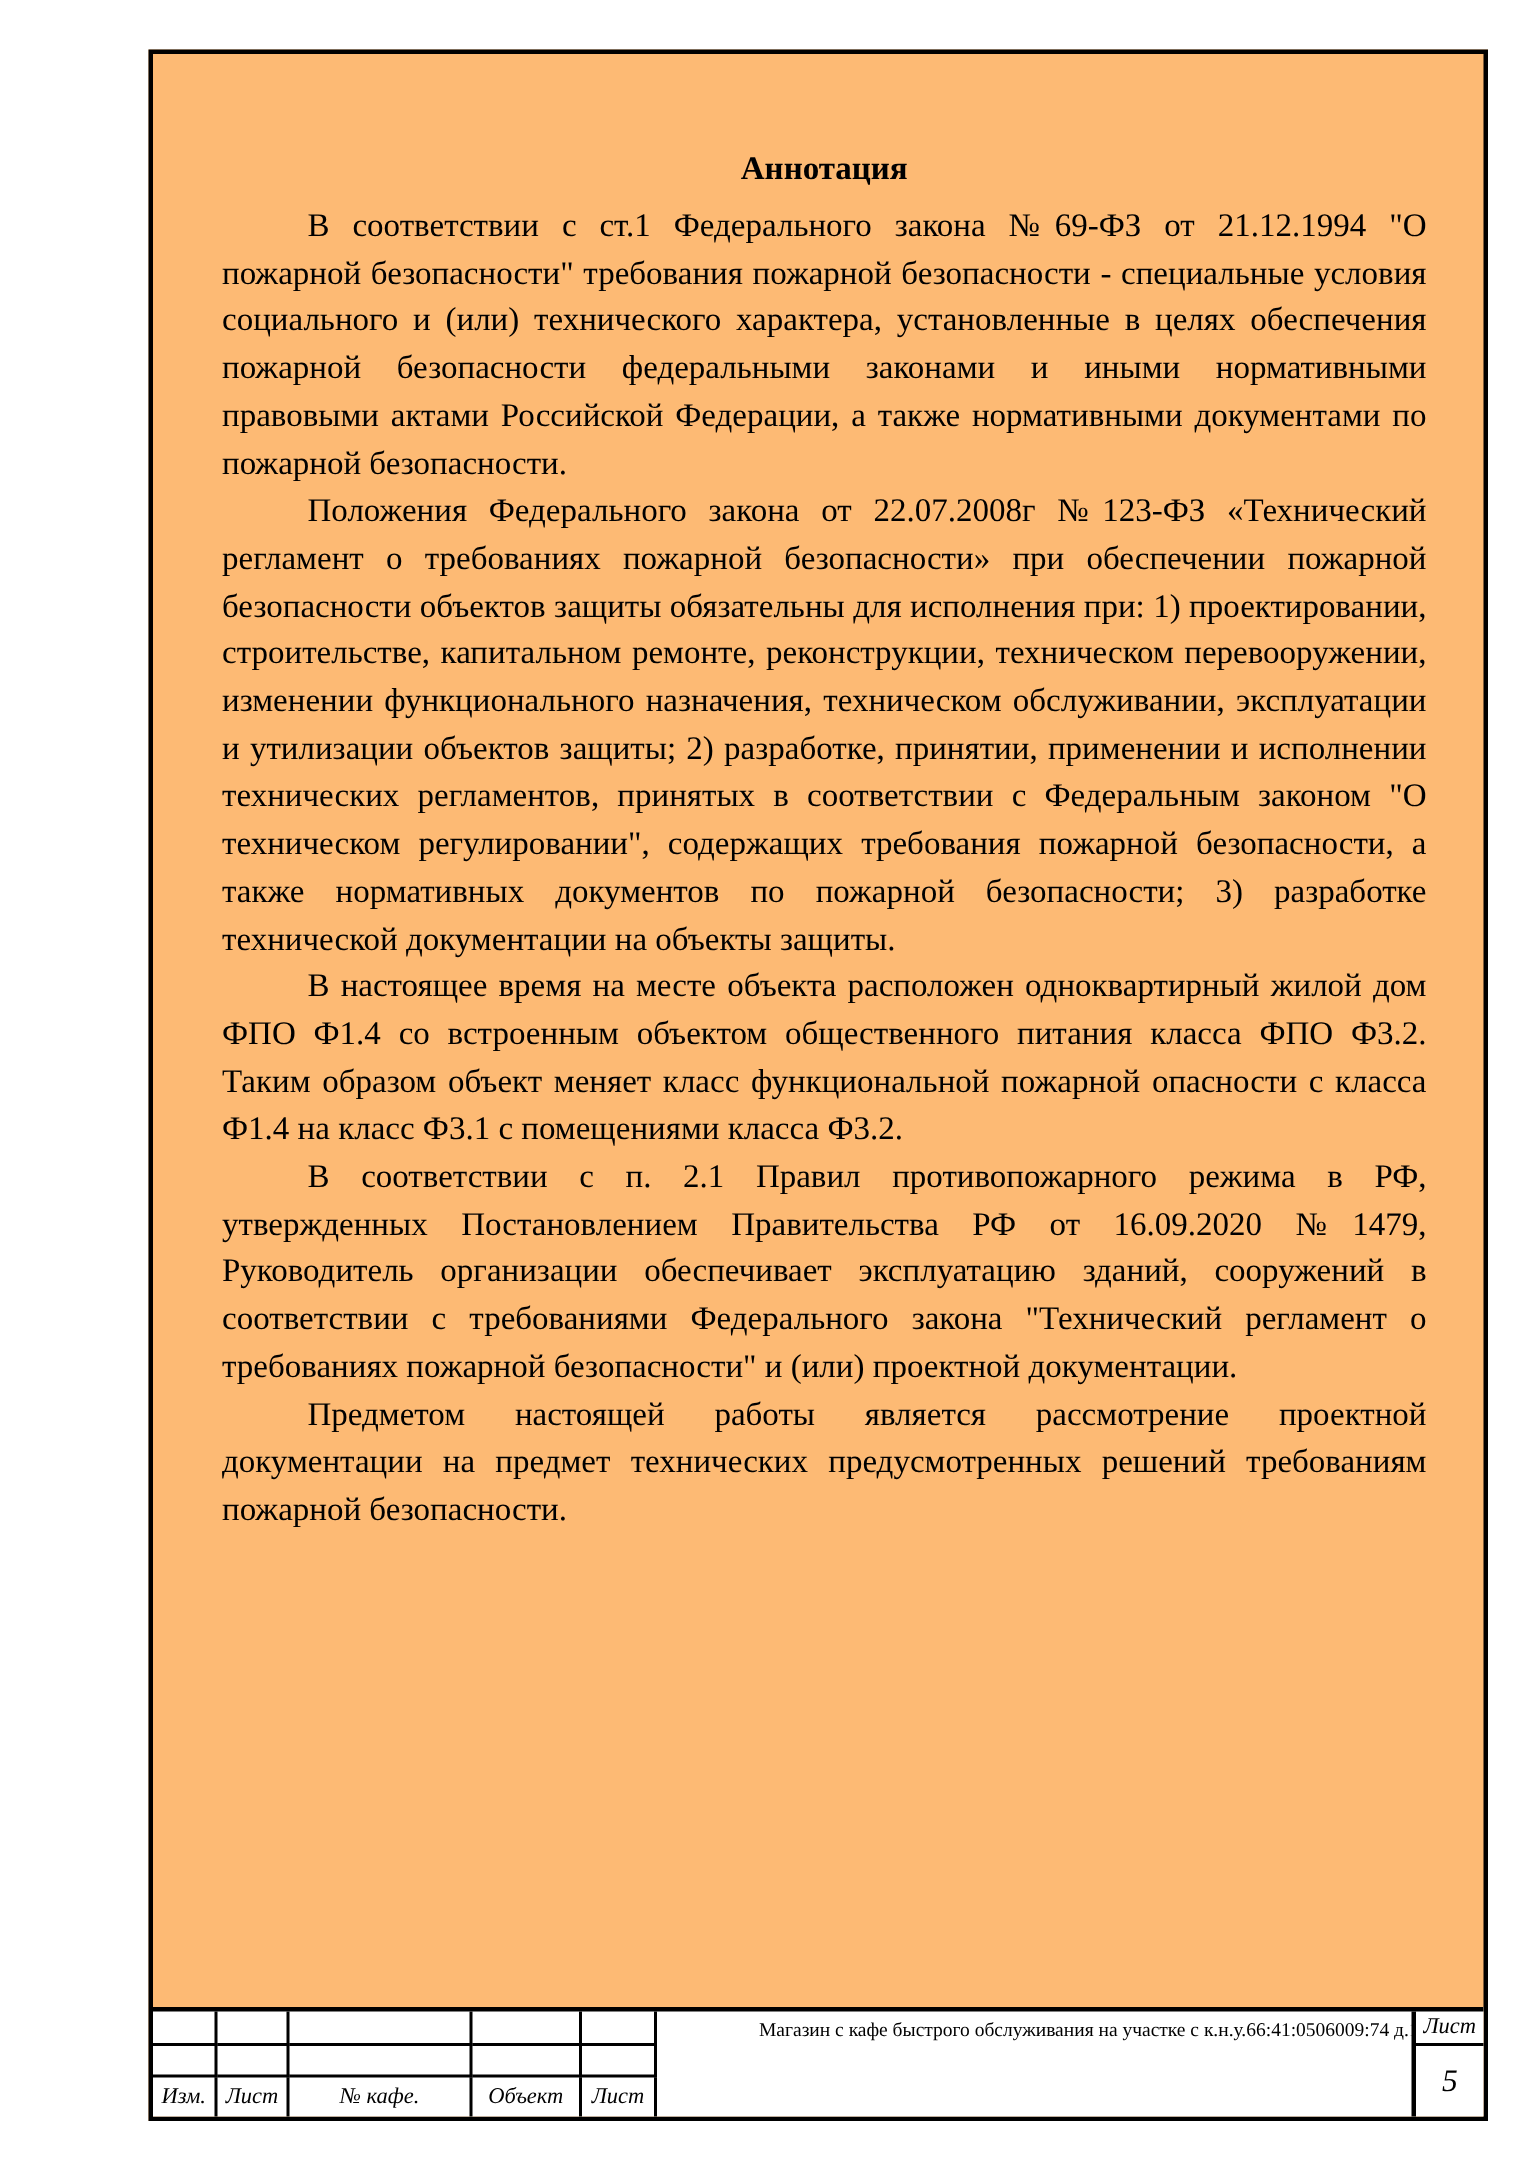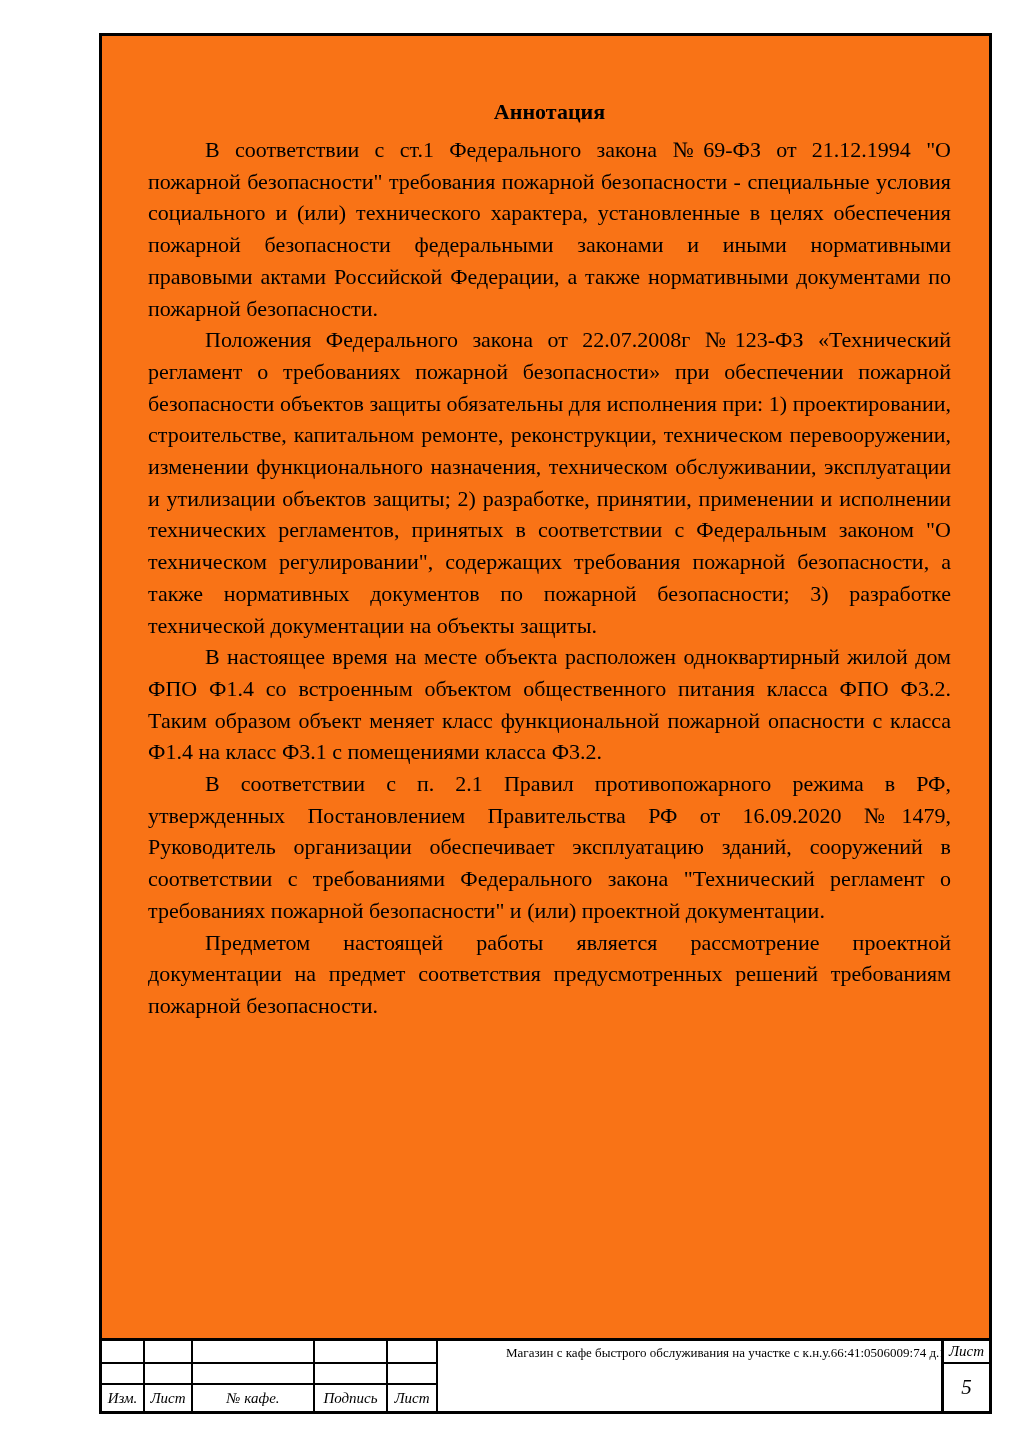--- a/index.html
+++ b/index.html
@@ -8,21 +8,21 @@
     width: 1024px; height: 1448px;
     position: relative;
     font-family: "Liberation Serif", serif;
     color: #000;
   }
   .frame {
     position: absolute;
     left: 99px; top: 33px;
     width: 893px; height: 1381px;
     border: 3px solid #000;
-    background: #f97316;
+    background: #fdba74;
   }
   .content {
     position: absolute;
     top: 0; left: 46px; right: 38px;
     padding-top: 62px;
   }
   .doc-title {
     text-align: center;
     font-weight: bold;
     font-size: 22px;
@@ -99,21 +99,21 @@
 <body>
 
 <div class="frame">
 
   <div class="content">
     <div class="doc-title">Аннотация</div>
     <p class="para">В соответствии с ст.1 Федерального закона №69-ФЗ от 21.12.1994 "О пожарной безопасности" требования пожарной безопасности - специальные условия социального и (или) технического характера, установленные в целях обеспечения пожарной безопасности федеральными законами и иными нормативными правовыми актами Российской Федерации, а также нормативными документами по пожарной безопасности.</p>
     <p class="para">Положения Федерального закона от 22.07.2008г №123-ФЗ «Технический регламент о требованиях пожарной безопасности» при обеспечении пожарной безопасности объектов защиты обязательны для исполнения при: 1) проектировании, строительстве, капитальном ремонте, реконструкции, техническом перевооружении, изменении функционального назначения, техническом обслуживании, эксплуатации и утилизации объектов защиты; 2) разработке, принятии, применении и исполнении технических регламентов, принятых в соответствии с Федеральным законом "О техническом регулировании", содержащих требования пожарной безопасности, а также нормативных документов по пожарной безопасности; 3) разработке технической документации на объекты защиты.</p>
     <p class="para">В настоящее время на месте объекта расположен одноквартирный жилой дом ФПО Ф1.4 со встроенным объектом общественного питания класса ФПО Ф3.2. Таким образом объект меняет класс функциональной пожарной опасности с класса Ф1.4 на класс Ф3.1 с помещениями класса Ф3.2.</p>
     <p class="para">В соответствии с п. 2.1 Правил противопожарного режима в РФ, утвержденных Постановлением Правительства РФ от 16.09.2020 №1479, Руководитель организации обеспечивает эксплуатацию зданий, сооружений в соответствии с требованиями Федерального закона "Технический регламент о требованиях пожарной безопасности" и (или) проектной документации.</p>
-    <p class="para">Предметом настоящей работы является рассмотрение проектной документации на предмет соответствия предусмотренных решений требованиям пожарной безопасности.</p>
+    <p class="para">Предметом настоящей работы является рассмотрение проектной документации на предмет технических предусмотренных решений требованиям пожарной безопасности.</p>
   </div>
 
   <div class="stamp">
 
     <div class="stamp-left">
 
       <div class="cell"></div>
       <div class="cell"></div>
       <div class="cell"></div>
       <div class="cell"></div>
@@ -121,21 +121,21 @@
 
       <div class="cell"></div>
       <div class="cell"></div>
       <div class="cell"></div>
       <div class="cell"></div>
       <div class="cell"></div>
 
       <div class="cell last-row stamp-label">Изм.</div>
       <div class="cell last-row stamp-label">Лист</div>
       <div class="cell last-row stamp-label">№ кафе.</div>
-      <div class="cell last-row stamp-label">Подпись</div>
+      <div class="cell last-row stamp-label">Объект</div>
       <div class="cell last-row stamp-label">Лист</div>
     </div>
 
     <div class="stamp-main">Магазин с кафе быстрого обслуживания на участке с к.н.у.66:41:0506009:74 д.126/2</div>
 
     <div class="stamp-right">
       <div class="sheet-label">Лист</div>
       <div class="sheet-number">5</div>
     </div>
 

